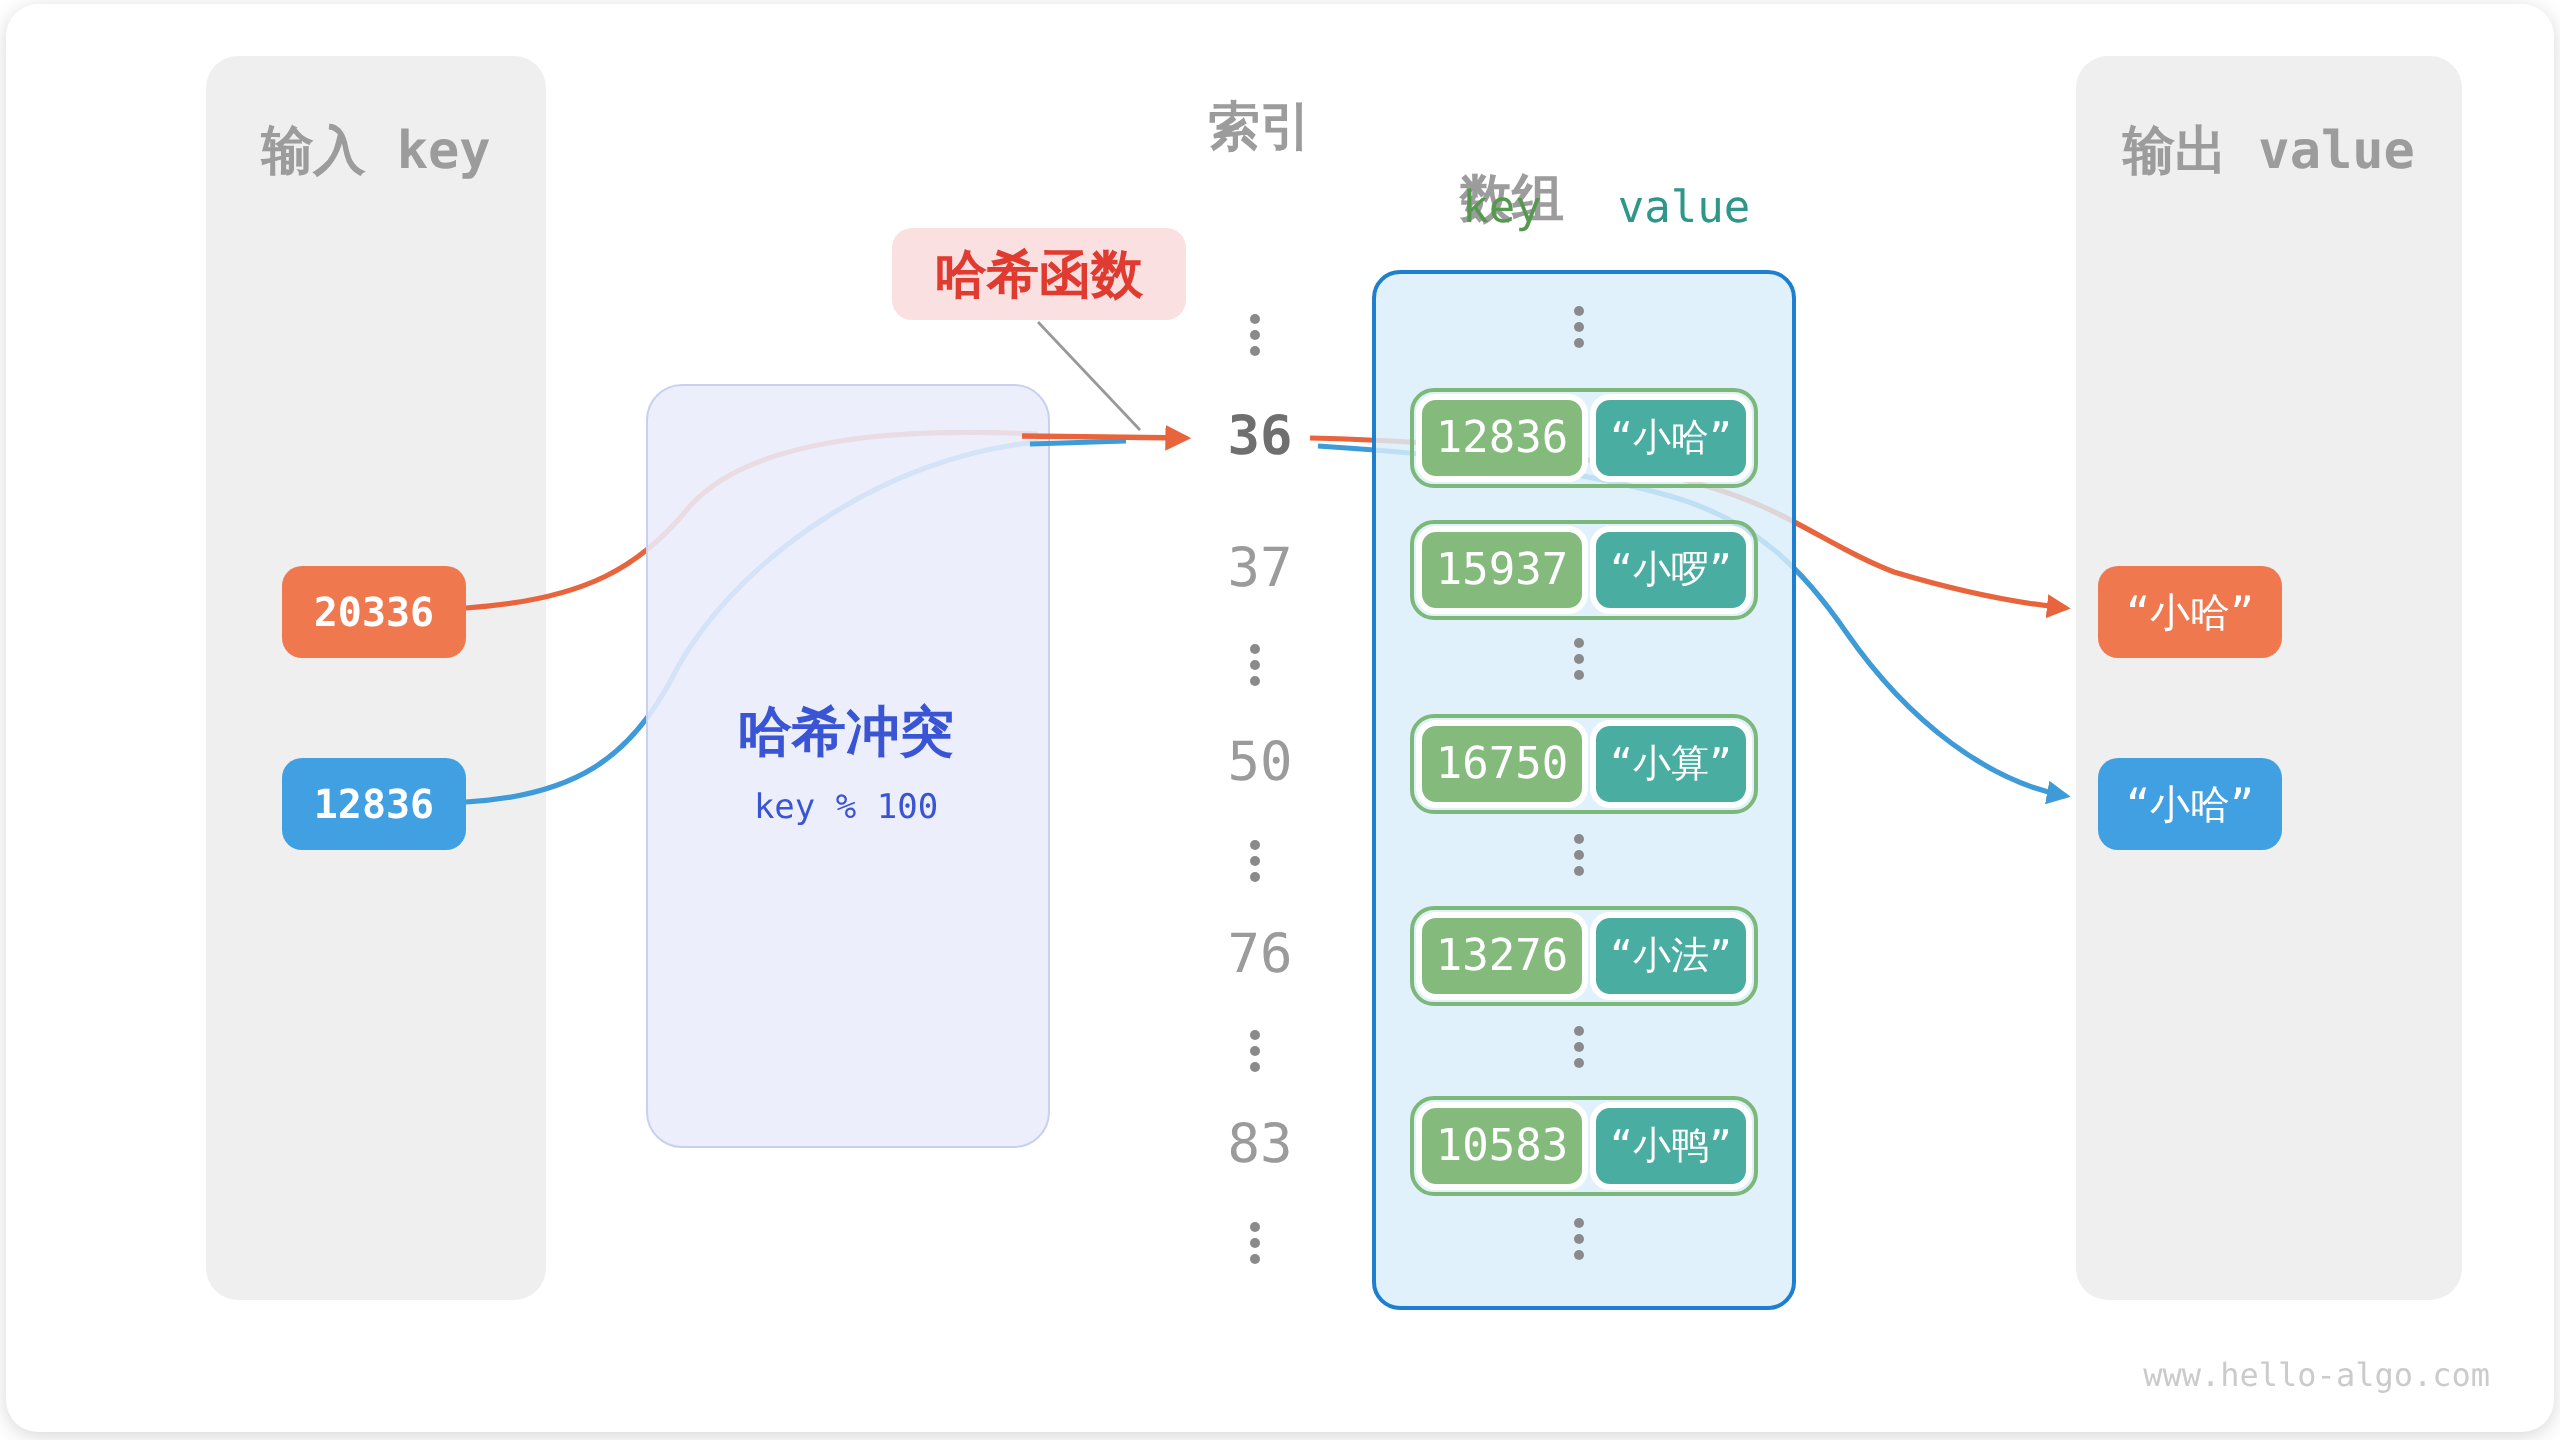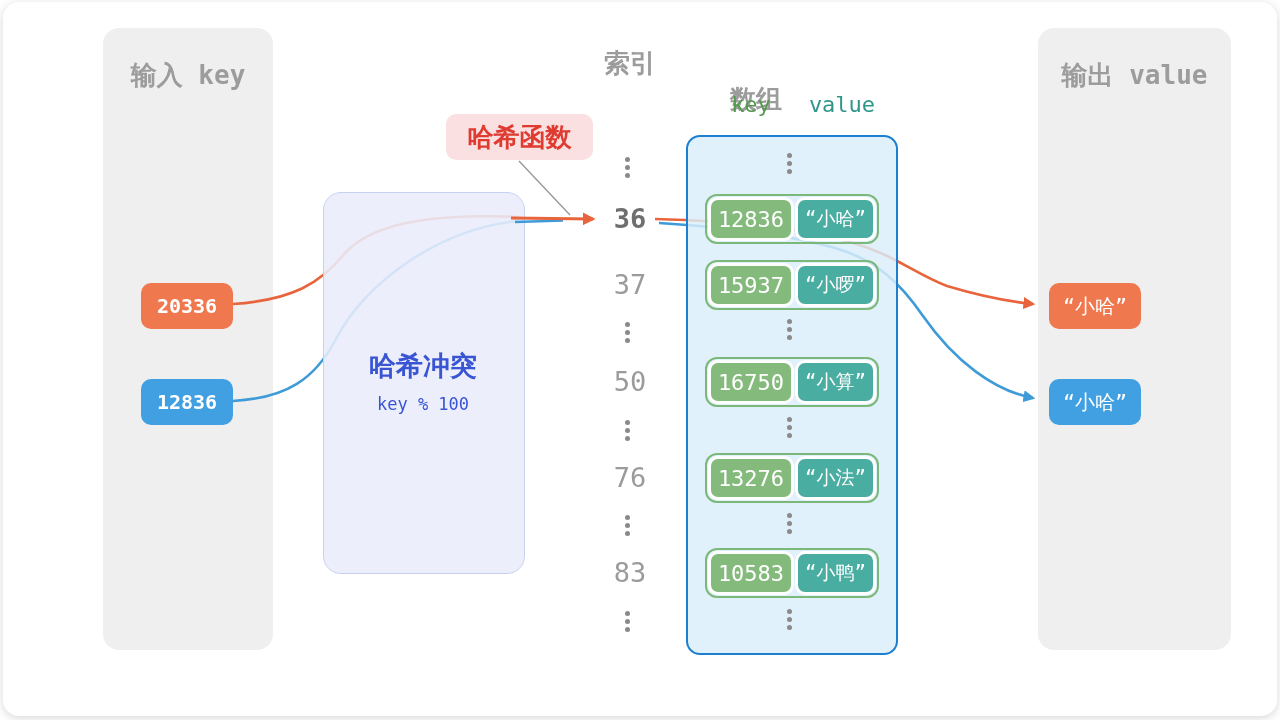--- a/index.html
+++ b/index.html
@@ -206,13 +206,14 @@
       <div class="chip out orange" style="left: 1046px; top: 281px;">“小哈”</div>
       <div class="chip out blue" style="left: 1046px; top: 377px;">“小哈”</div>
     </div>
 
   <svg id="curves-over" class="layer">
     <path d="M 516 159 L 567 213" fill="none" stroke="#999999" stroke-width="1.4"></path>
     <path d="M 512 220 L 560 218.5" fill="none" stroke="#3E9BD8" stroke-width="2.6"></path>
     <path d="M 508 216 L 590 217" fill="none" stroke="#E8643C" stroke-width="2.8" marker-end="url(#ah-o)"></path>
   </svg>
 
+  <div class="watermark">www.hello-algo.com</div>
 </div>
 
 </body></html>

